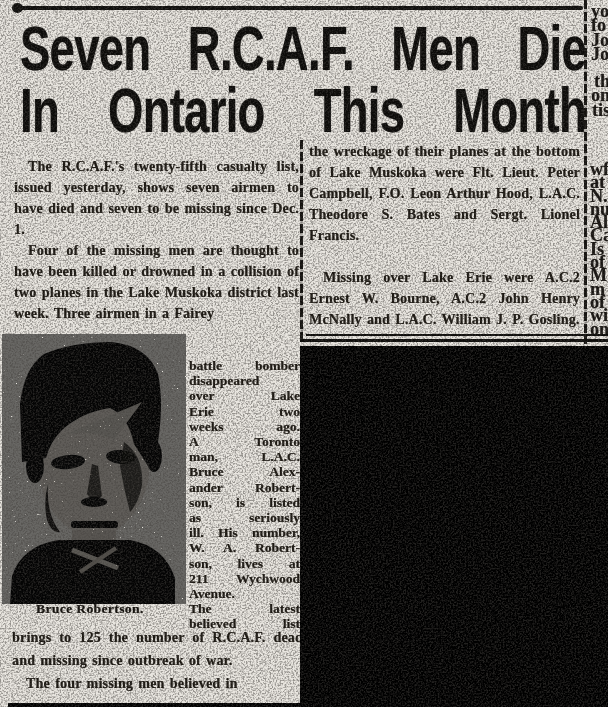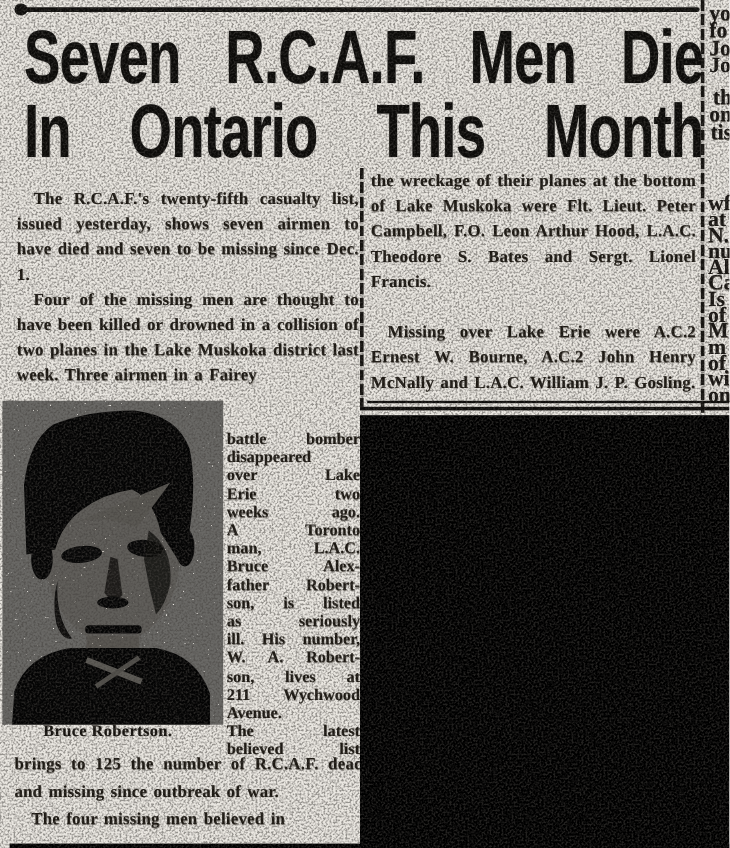--- a/index.html
+++ b/index.html
@@ -95,21 +95,21 @@
 
   <div class="abs" id="wrap-col">
     <div class="wline">battle bomber</div>
     <div class="wline">disappeared</div>
     <div class="wline">over Lake</div>
     <div class="wline">Erie two</div>
     <div class="wline">weeks ago.</div>
     <div class="wline">A Toronto</div>
     <div class="wline">man, L.A.C.</div>
     <div class="wline">Bruce Alex-</div>
-    <div class="wline">father Robert-</div>
+    <div class="wline">ander Robert-</div>
     <div class="wline">son, is listed</div>
     <div class="wline">as seriously</div>
     <div class="wline">ill. His number,</div>
     <div class="wline">W. A. Robert-</div>
     <div class="wline">son, lives at</div>
     <div class="wline">211 Wychwood</div>
     <div class="wline">Avenue.</div>
     <div class="wline">The latest</div>
     <div class="wline">believed list</div>
   </div>

